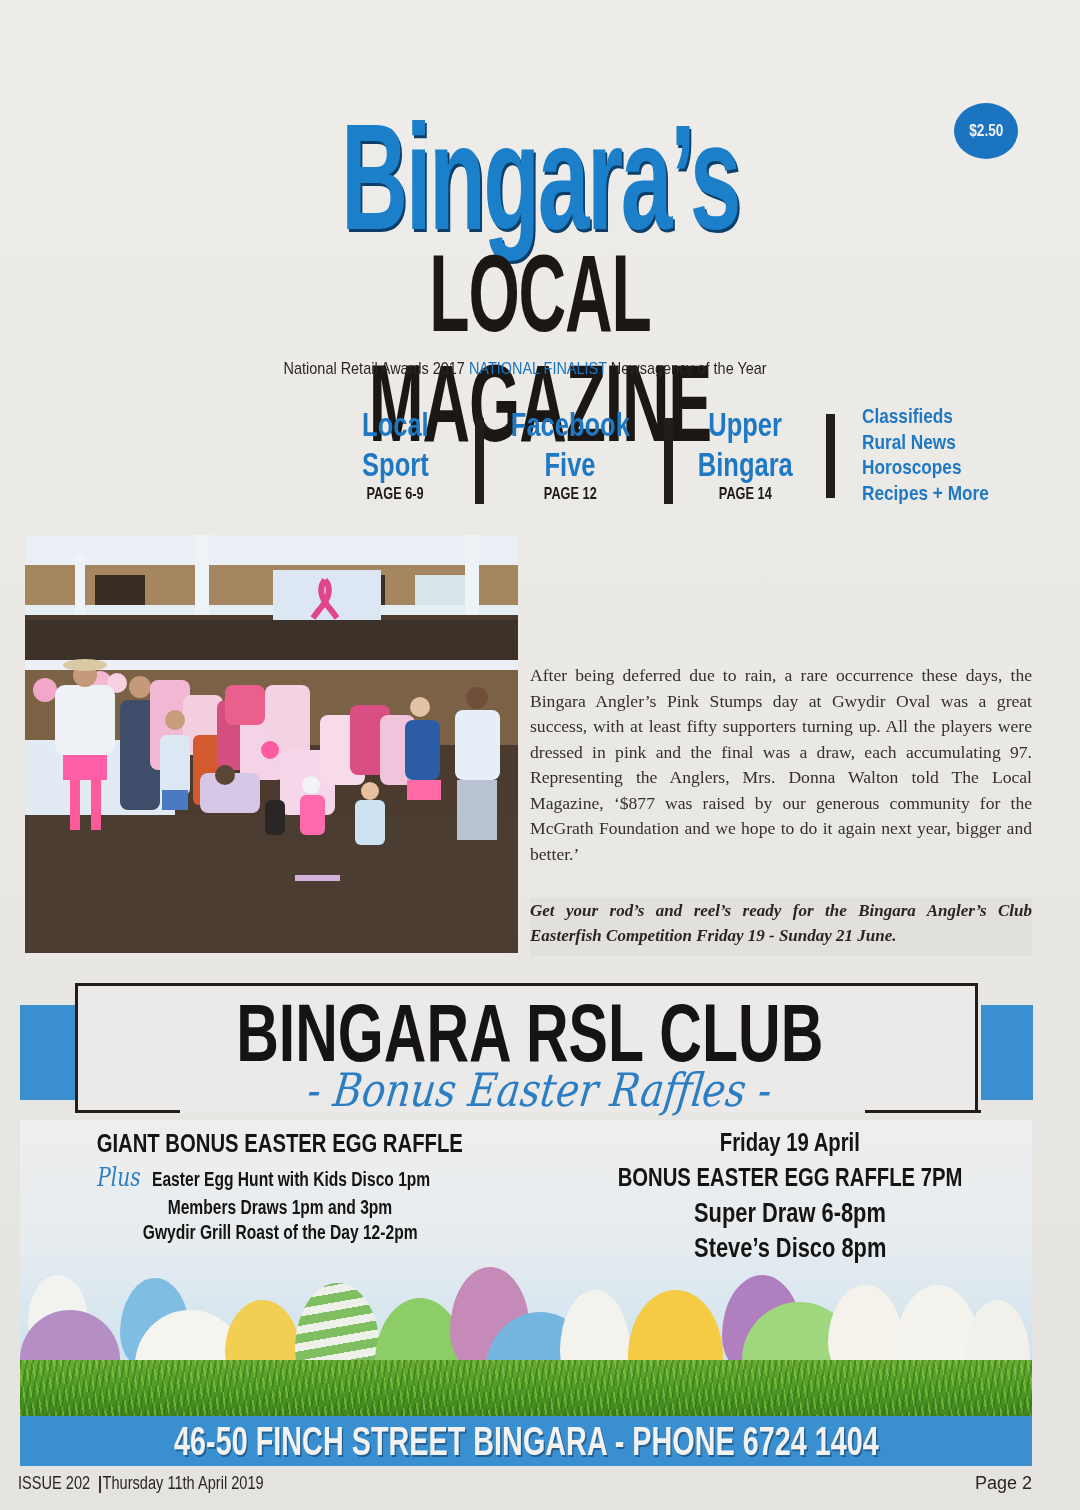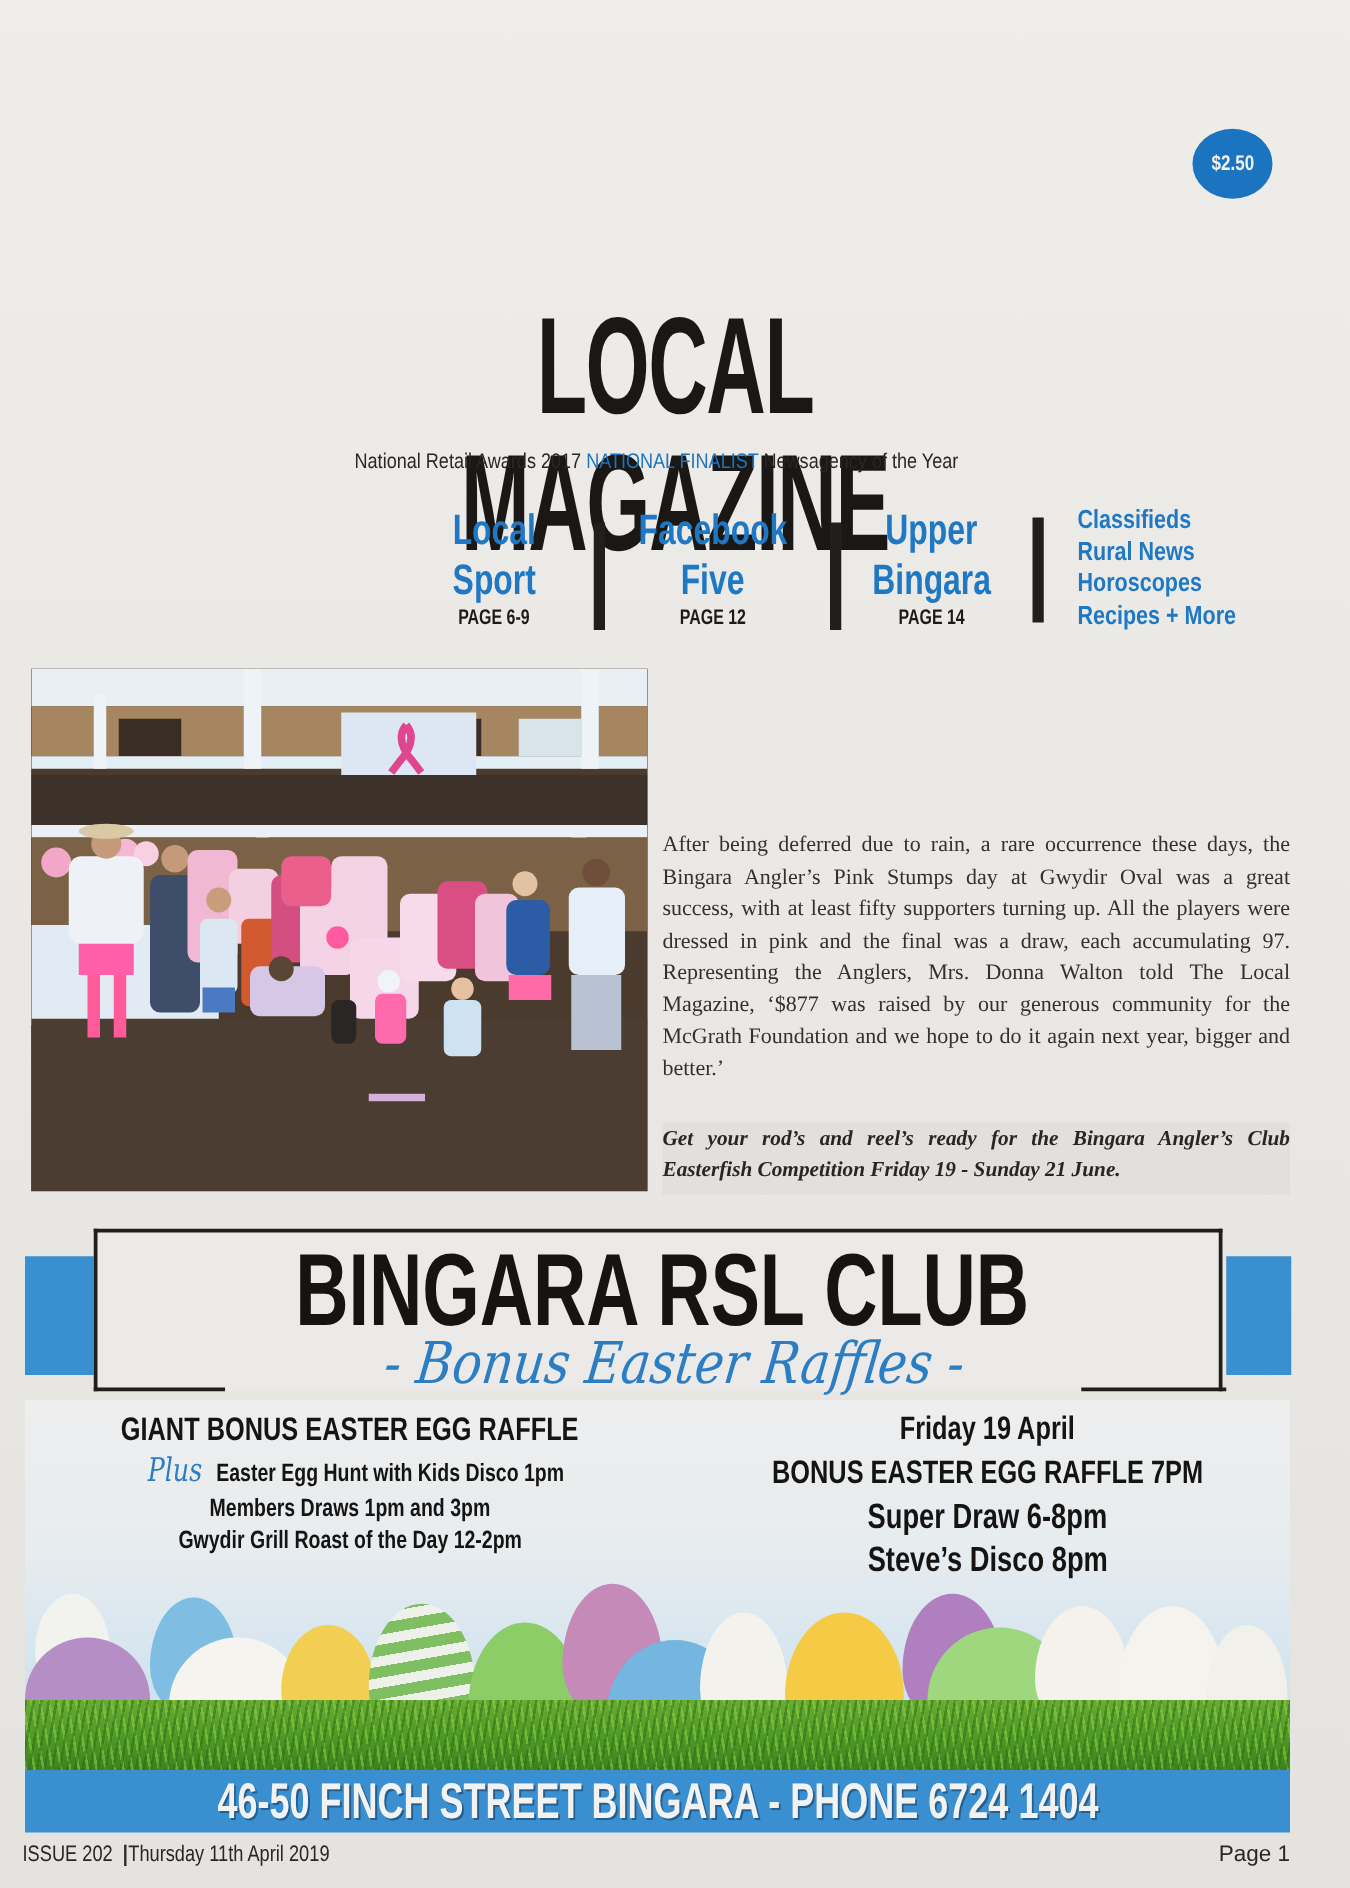--- a/index.html
+++ b/index.html
@@ -148,20 +148,21 @@
     .issue span { display: inline-block; transform: scaleX(0.9); transform-origin: left center; white-space: nowrap; }
     .page-num {
       position: absolute; right: 48px; top: 1470px; font-size: 18px; color: #2a2624; line-height: 26px;
     }
   </style>
 </head>
 <body>
 
 <div class="page">
 
+  <div class="masthead-title"><span>Bingara’s</span></div>
   <div class="masthead-sub"><span>LOCAL MAGAZINE</span></div>
   <div class="price-badge">
       <span>$2.50</span>
     </div>
   <div class="tagline">
     <span class="inner">
       <span>National Retail Awards 2017</span>
       <span class="hl">NATIONAL FINALIST</span>
       <span>Newsagency of the Year</span>
     </span>
@@ -277,21 +278,21 @@
   <div class="rsl-stripe" style="left:20px; width:58px;"></div>
   <div class="rsl-stripe" style="left:981px; width:52px;"></div>
   <div class="rsl-box"></div>
   <div class="rsl-bottom-left"></div>
   <div class="rsl-bottom-right"></div>
   <div class="rsl-title"><span>BINGARA RSL CLUB</span></div>
   <div class="rsl-script"><span>- Bonus Easter Raffles -</span></div>
 
   <div class="ad-col" style="left:30px; top:1125px; width:500px;">
     <div class="l" style="font-size:26px; line-height:36px;"><span>GIANT BONUS EASTER EGG RAFFLE</span></div>
-    <div class="l" style="font-size:20px; line-height:32px; padding-left:40px;text-align:right;">
+    <div class="l" style="font-size:20px; line-height:32px; padding-left:40px;">
       <span style="transform:none;">
         <span class="plus-script">Plus</span>
         <span style="display:inline-block; transform:scaleX(0.78); transform-origin:left center;">Easter Egg Hunt with Kids Disco 1pm</span>
       </span>
     </div>
     <div class="l" style="font-size:20px; line-height:25px;"><span>Members Draws 1pm and 3pm</span></div>
     <div class="l" style="font-size:20px; line-height:25px;"><span>Gwydir Grill Roast of the Day 12-2pm</span></div>
   </div>
 
   <div class="ad-col" style="left:560px; top:1125px; width:460px;">
@@ -321,14 +322,14 @@
   </div>
   <div class="grass"></div>
 
   <div class="footer-bar"><span>46-50 FINCH STREET BINGARA  -  PHONE 6724 1404</span></div>
 
   <div class="issue">
     <span>
       <span>ISSUE 202</span><span style="font-weight:bold;">|</span><span>Thursday 11th April 2019</span>
     </span>
   </div>
-  <div class="page-num">Page 1</div>
+  <div class="page-num">Page 2</div>
 </div>
 
 </body></html>

